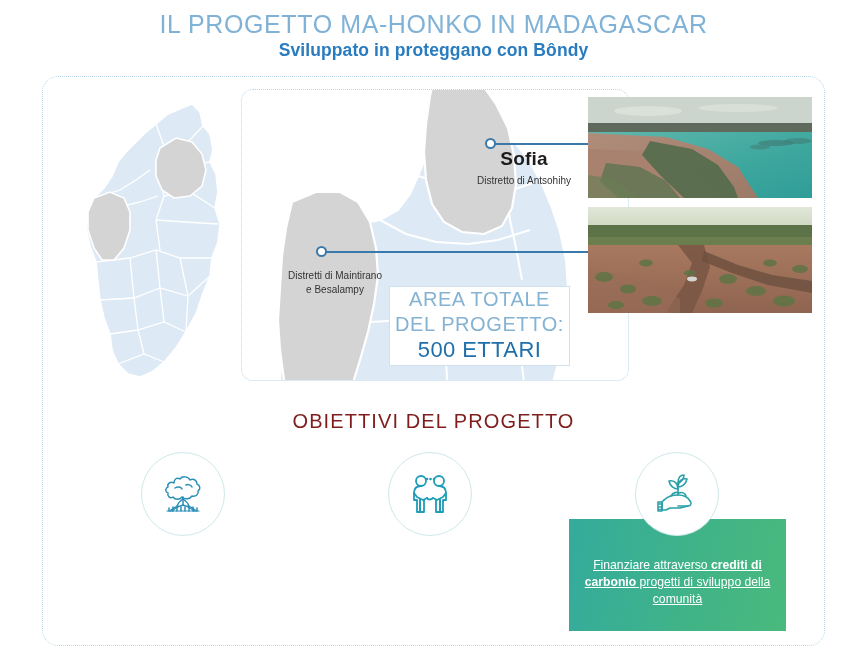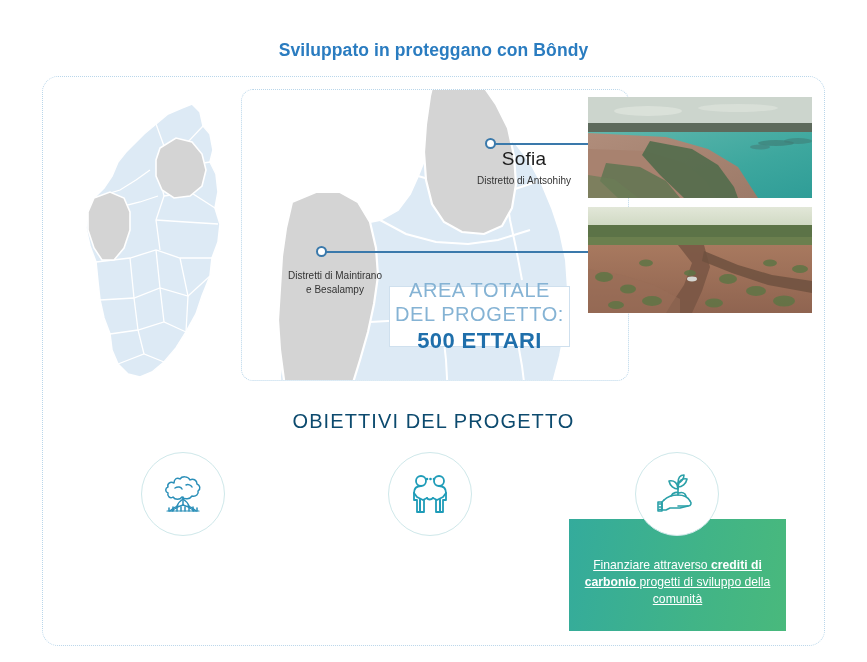--- a/index.html
+++ b/index.html
@@ -47,36 +47,36 @@
 
   
   .conn-line{position:absolute;height:1.6px;background:#3a79ab;}
   .conn-dot{
     position:absolute;width:11px;height:11px;border-radius:50%;
     background:#ffffff;border:2px solid #3a79ab;box-sizing:border-box;
   }
 
   
   .region{position:absolute;text-align:center;}
-  .region-name{font-size:19px;font-weight:400;color:#1c1c1c;letter-spacing:.2px;line-height:1.1;}
+  .region-name{font-size:19px;font-weight:700;color:#1c1c1c;letter-spacing:.2px;line-height:1.1;}
   .region-sub{font-size:10px;color:#333;line-height:1.35;margin-top:4px;}
 
   
   .area-box{
-    position:absolute;left:388px;top:285px;width:181px;height:61px;
+    position:absolute;left:388px;top:285px;width:181px;height:80px;
     background:#ffffff;border:1.5px solid #cfe0ee;box-sizing:border-box;
     display:flex;flex-direction:column;align-items:center;justify-content:center;
   }
   .area-l1,.area-l2{font-size:20px;color:#85b3d4;letter-spacing:.6px;line-height:1.22;font-weight:400;}
-  .area-val{font-size:22px;color:#1f6fab;font-weight:700;letter-spacing:.4px;line-height:1.3;}
+  .area-val{font-size:22px;color:#1f6fab;font-weight:400;letter-spacing:.4px;line-height:1.3;}
 
   
   .obj-heading{
     position:absolute;left:0;top:410px;width:867px;text-align:center;
-    font-size:20px;color:#0c4a6e;letter-spacing:1.1px;font-weight:400;
+    font-size:20px;color:#7f1d1d;letter-spacing:1.1px;font-weight:400;
   }
 
   
   .card{
     position:absolute;top:519px;width:217px;height:112px;
     box-sizing:border-box;color:#fff;
     display:flex;align-items:flex-start;justify-content:center;
     padding:38px 12px 0 12px;text-align:center;
   }
   .card-1{left:75px;background:linear-gradient(100deg,#0d90d6 0%,#1a9ad2 55%,#1e9ac9 100%);}
@@ -92,20 +92,21 @@
   }
   .ic-1{left:141px;}
   .ic-2{left:388px;}
   .ic-3{left:635px;}
 </style>
 </head>
 <body>
 
 <div class="stage">
 
+  <div class="title">IL PROGETTO MA-HONKO IN MADAGASCAR</div>
   <div class="subtitle">Sviluppato in proteggano con Bôndy</div>
 
   <div class="outer-panel"></div>
 
   <svg class="mini-map" viewBox="0 0 260 290">
     <g>
       <path d="M122 8 L132 4 L140 12 L143 26 L150 34 L153 50 L150 62 L156 74 L158 92 L155 108
                L160 124 L158 142 L152 158 L150 176 L142 196 L136 214 L126 232 L116 248 L104 262
                L92 272 L80 277 L68 274 L58 264 L52 250 L50 234 L44 218 L40 200 L38 182 L36 162
                L30 146 L26 128 L28 112 L34 98 L44 88 L52 76 L58 62 L66 52 L74 44 L84 34 L96 24

